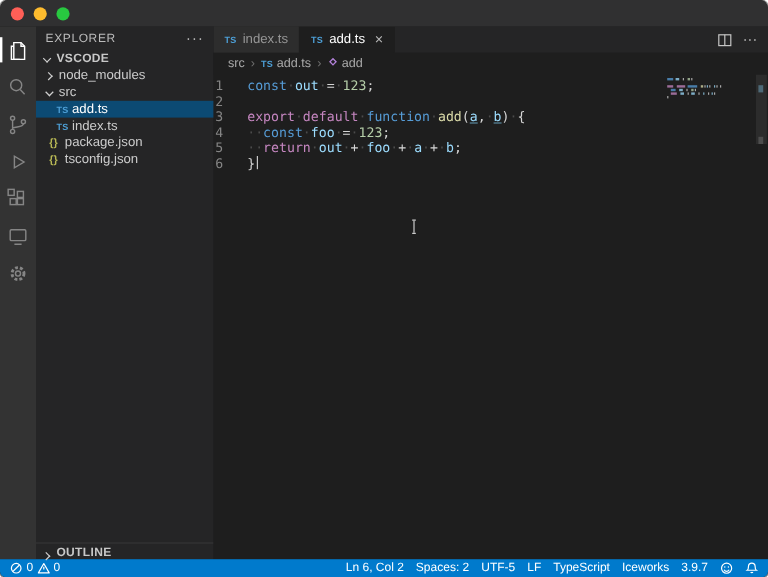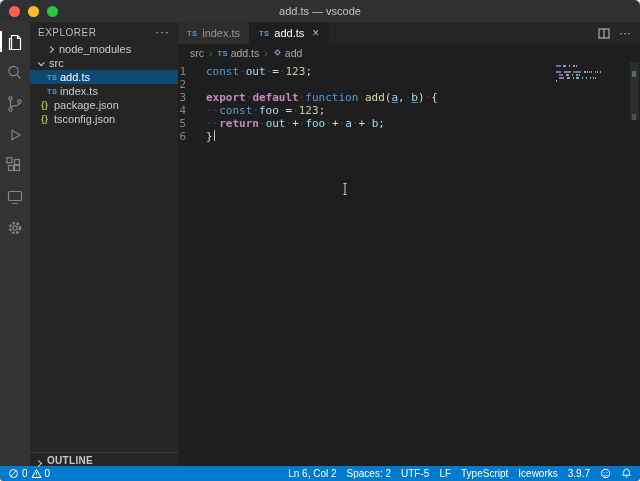--- a/index.html
+++ b/index.html
@@ -63,21 +63,21 @@
   .crumb-sep { color:#6e6e6e; }
   .breadcrumbs .ts-badge { width:auto; }
 
   
   .code-area { position:relative; flex:1; overflow:hidden; font-family:"DejaVu Sans Mono", monospace; font-size:11px; line-height:13px; }
   #code-lines { padding-top:3px; }
   .code-line { height:13px; display:flex; white-space:pre; }
   .gutter { flex:none; width:26px; padding-right:18px; text-align:right; color:#858585; }
   .line-content { white-space:pre; margin-left:2px; }
   .tk-kw  { color:#569cd6; }
-  .tk-ctl { color:#c586c0;font-weight:bold; }
+  .tk-ctl { color:#c586c0; }
   .tk-var { color:#9cdcfe; }
   .tk-param { color:#9cdcfe; text-decoration:underline; text-decoration-color:#5a8aa0; }
   .tk-fn  { color:#dcdcaa; }
   .tk-num { color:#b5cea8; }
   .tk-op, .tk-pun { color:#d4d4d4; }
   .tk-ws  { color:#4b4b4b; }
   .caret { display:inline-block; width:1.5px; height:11px; background:#c8c8c8; margin-left:1px; vertical-align:-1px; }
 
   #minimap { position:absolute; top:3px; right:46px; width:38px; }
   .mini-row { height:2px; margin-bottom:1px; display:flex; gap:1px; opacity:.75; }
@@ -101,21 +101,20 @@
 <body>
 
 <div class="window">
 
   <div class="titlebar">
     <div class="lights">
       <span class="light red"></span>
       <span class="light yellow"></span>
       <span class="light green"></span>
     </div>
-    <div class="title-text">add.ts — vscode</div>
   </div>
 
   <div class="main">
 
     <nav class="activity">
       <div class="act-item active">
         <svg width="20" height="20" viewBox="0 0 20 20">
           <path d="M6.5 3.5h6l3 3v11h-9z"></path>
             <path d="M12.5 3.5v3h3"></path>
             <path d="M6.5 6.5h-2v11h7"></path>
@@ -161,22 +160,26 @@
             <circle cx="10" cy="10" r="5" stroke-width="2.4" stroke-dasharray="2.4 1.7"></circle>
         </svg>
       </div>
     </nav>
 
     <aside class="sidebar">
       <div class="sidebar-header">
         <span>EXPLORER</span>
         <span class="more">···</span>
       </div>
+      <div class="side-row sec">
+        <span class="chev down"></span>
+        <span>VSCODE</span>
+      </div>
       <div id="file-tree">
-          <div class="tree-row" style="padding-left: 17px;">
+          <div class="tree-row" style="padding-left: 7px;">
             <span class="chev right"></span>
             <span class="tree-label">node_modules</span>
           </div>
           <div class="tree-row" style="padding-left: 7px;">
             <span class="chev down"></span>
             <span class="tree-label">src</span>
           </div>
           <div class="tree-row selected" style="padding-left: 17px;">
             <span class="ts-badge">TS</span>
             <span class="tree-label">add.ts</span>

